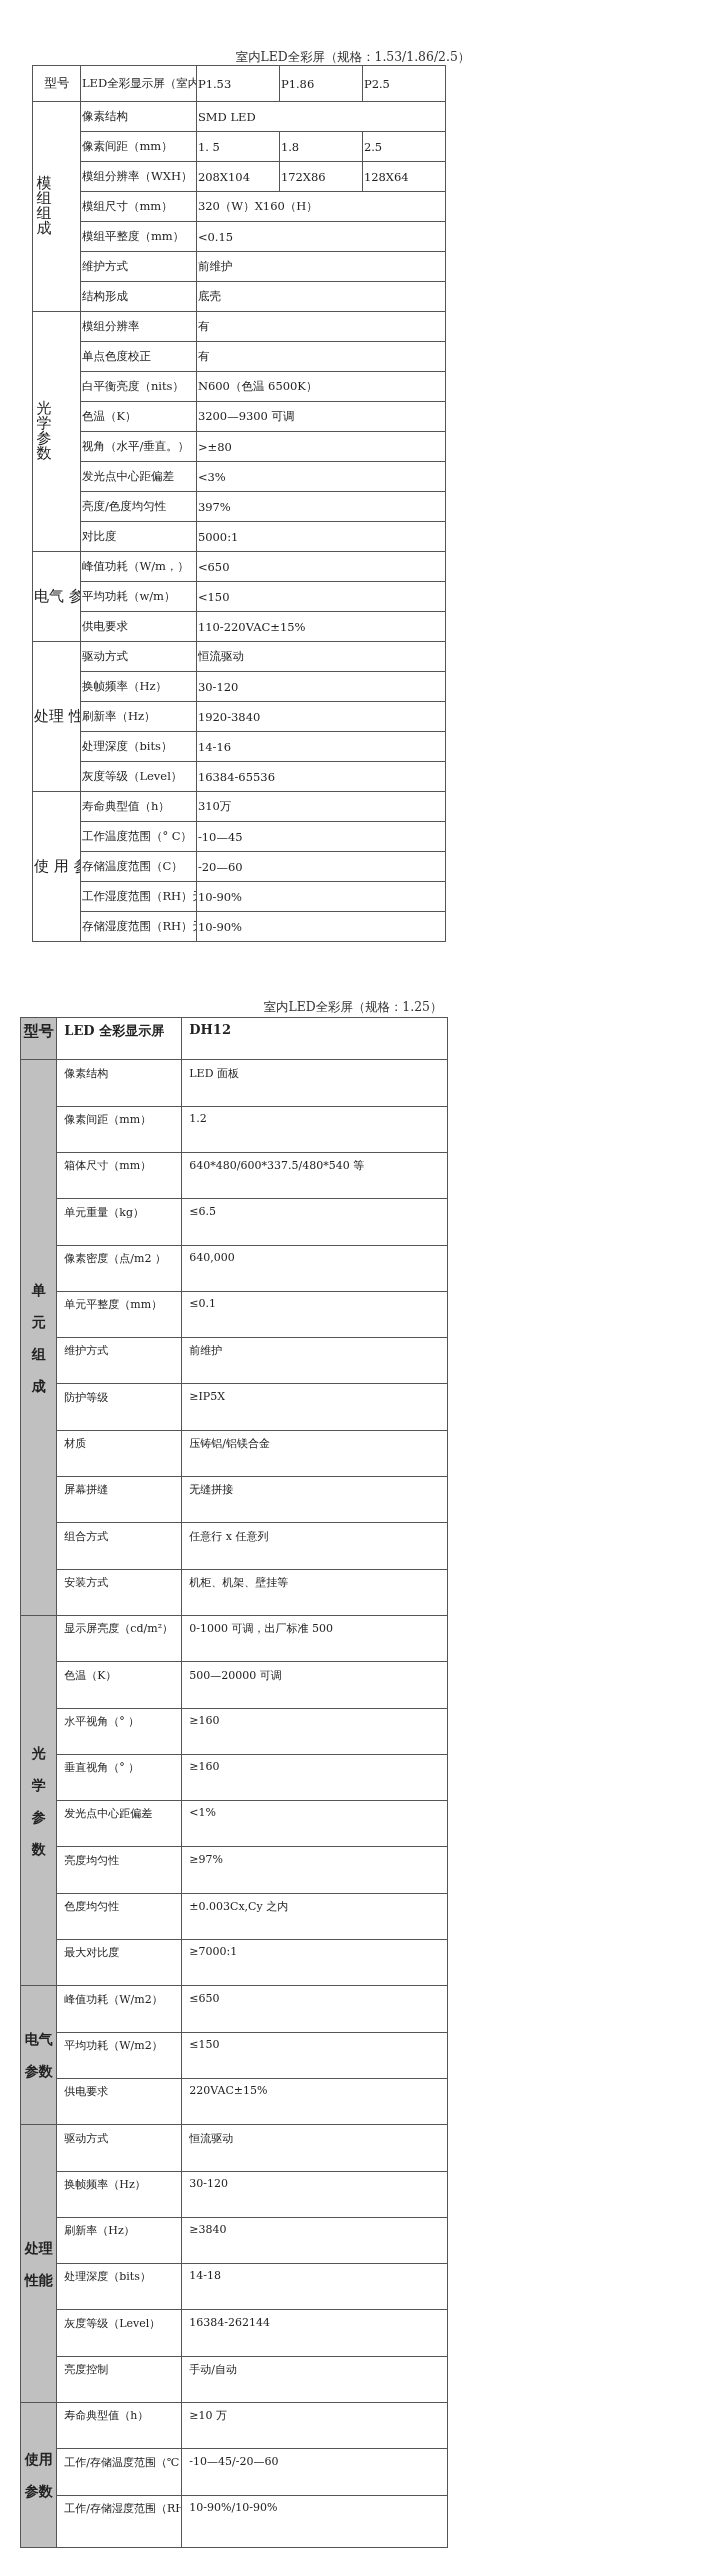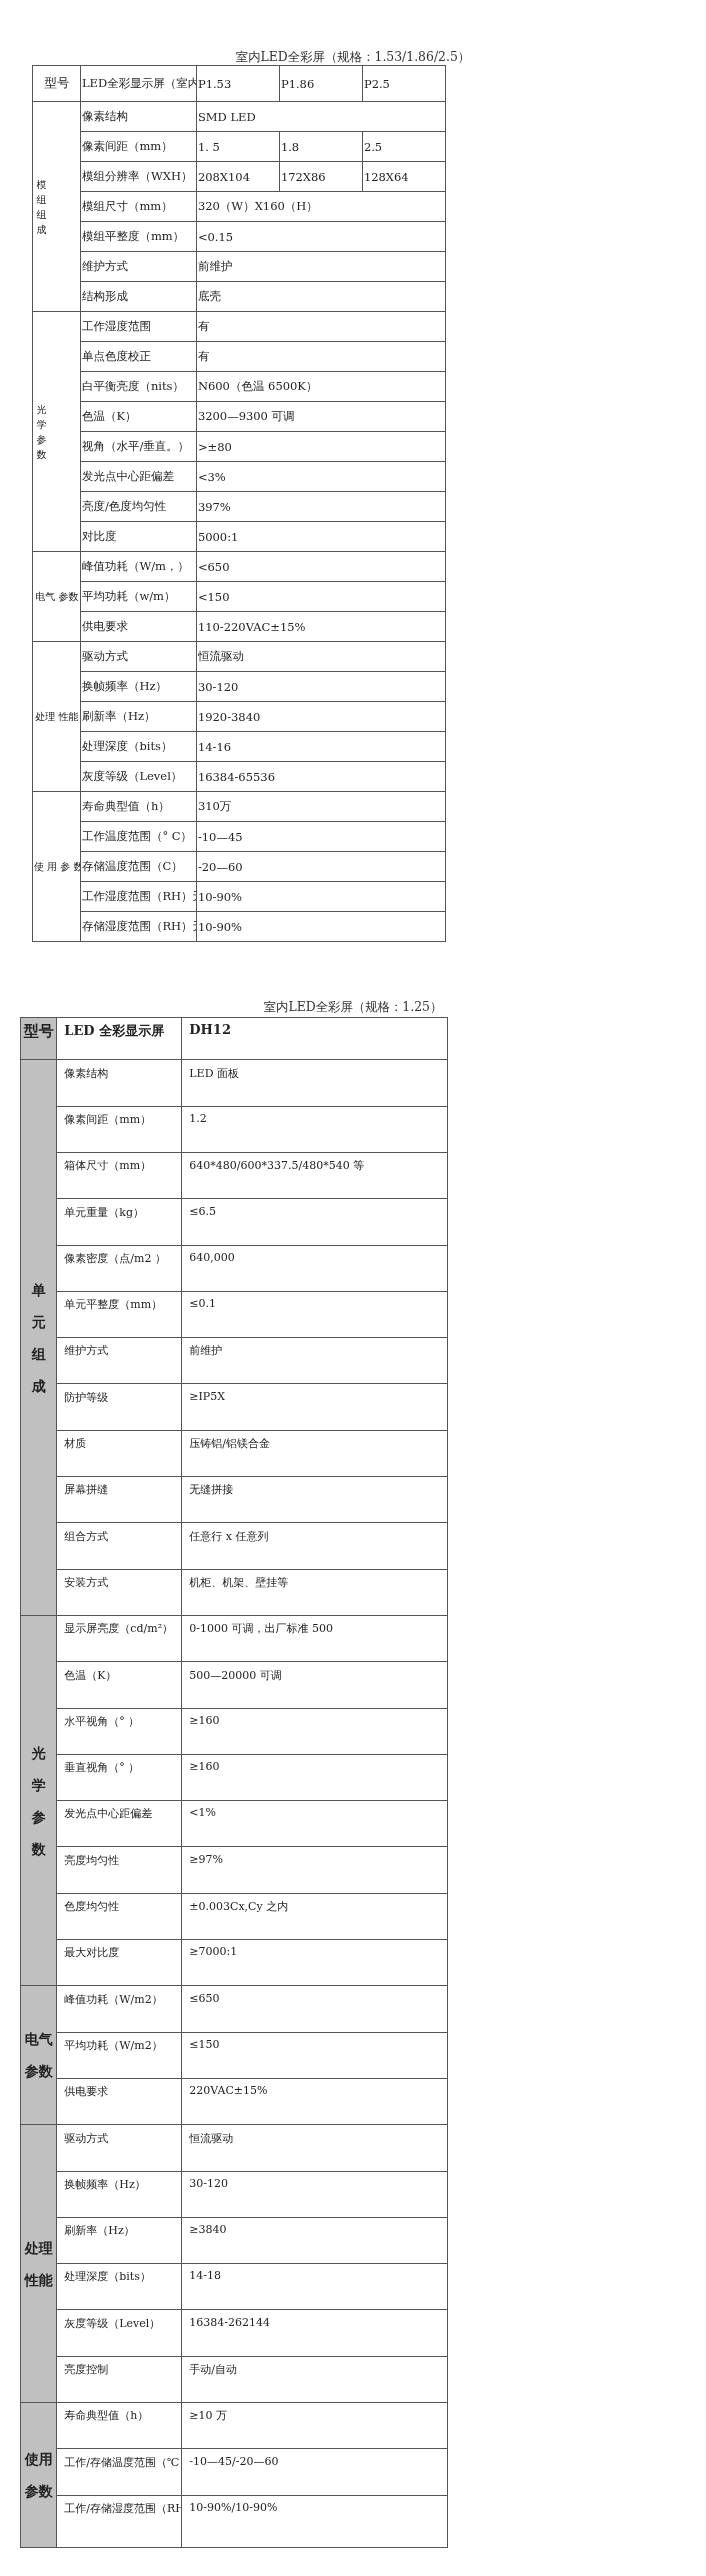--- a/index.html
+++ b/index.html
@@ -4,21 +4,21 @@
 <style>
   html, body { margin:0; padding:0; background:#ffffff; }
   body { width:706px; height:2576px; position:relative; font-family:"DejaVu Serif","Liberation Serif",serif; color:#222; overflow:hidden; }
   .title { position:absolute; left:0; width:706px; text-align:center; font-size:12.4px; color:#333;margin-top:24px; }
   table { position:absolute; border-collapse:collapse; table-layout:fixed; }
   td { border:1.1px solid #555; padding:0 0 0 0.9px; font-size:11.5px; color:#222; vertical-align:middle; overflow:hidden; white-space:nowrap; }
   
   #t1 { left:32px; top:65px; width:412px; }
   #t1 tr.h td { height:35px; }
   #t1 tr.r td { height:29px; }
-  #t1 td.sec { text-align:center; font-size:10px; }
+  #t1 td.sec { text-align:center; font-size:15px; }
   #t1 td.sec.vert { text-align:left; padding-left:3.5px; }
   #t1 td.sec.vert span { display:inline-block; width:14px; line-height:15px; white-space:normal; word-break:break-all; }
   #t1 td.head { text-align:center; font-size:12.4px; }
   
   #t2 { left:20.3px; top:1017px; width:427px; }
   #t2 td { vertical-align:top; padding-top:5.3px; padding-left:7px; font-size:11px; }
   #t2 tr.h td { height:37px; font-size:13px; font-weight:bold; padding-top:4.4px; }
   #t2 tr.r td { height:40px; }
   #t2 tr.r.last td { height:46px; }
   #t2 td.sec { background:#c0c0c0; font-weight:bold; text-align:center; vertical-align:middle; padding:0; font-size:14px; }
@@ -77,21 +77,21 @@
       <td>维护方式</td>
       <td colspan="3">前维护</td>
     </tr>
     <tr class="r">
       <td>结构形成</td>
       <td colspan="3">底壳</td>
     </tr>
 
     <tr class="r">
       <td class="sec vert" rowspan="8"><span>光学参数</span></td>
-      <td>工作湿度范围</td>
+      <td>模组分辨率</td>
       <td colspan="3">有</td>
     </tr>
     <tr class="r">
       <td>单点色度校正</td>
       <td colspan="3">有</td>
     </tr>
     <tr class="r">
       <td>白平衡亮度（nits）</td>
       <td colspan="3">N600（色温 6500K）</td>
     </tr>

